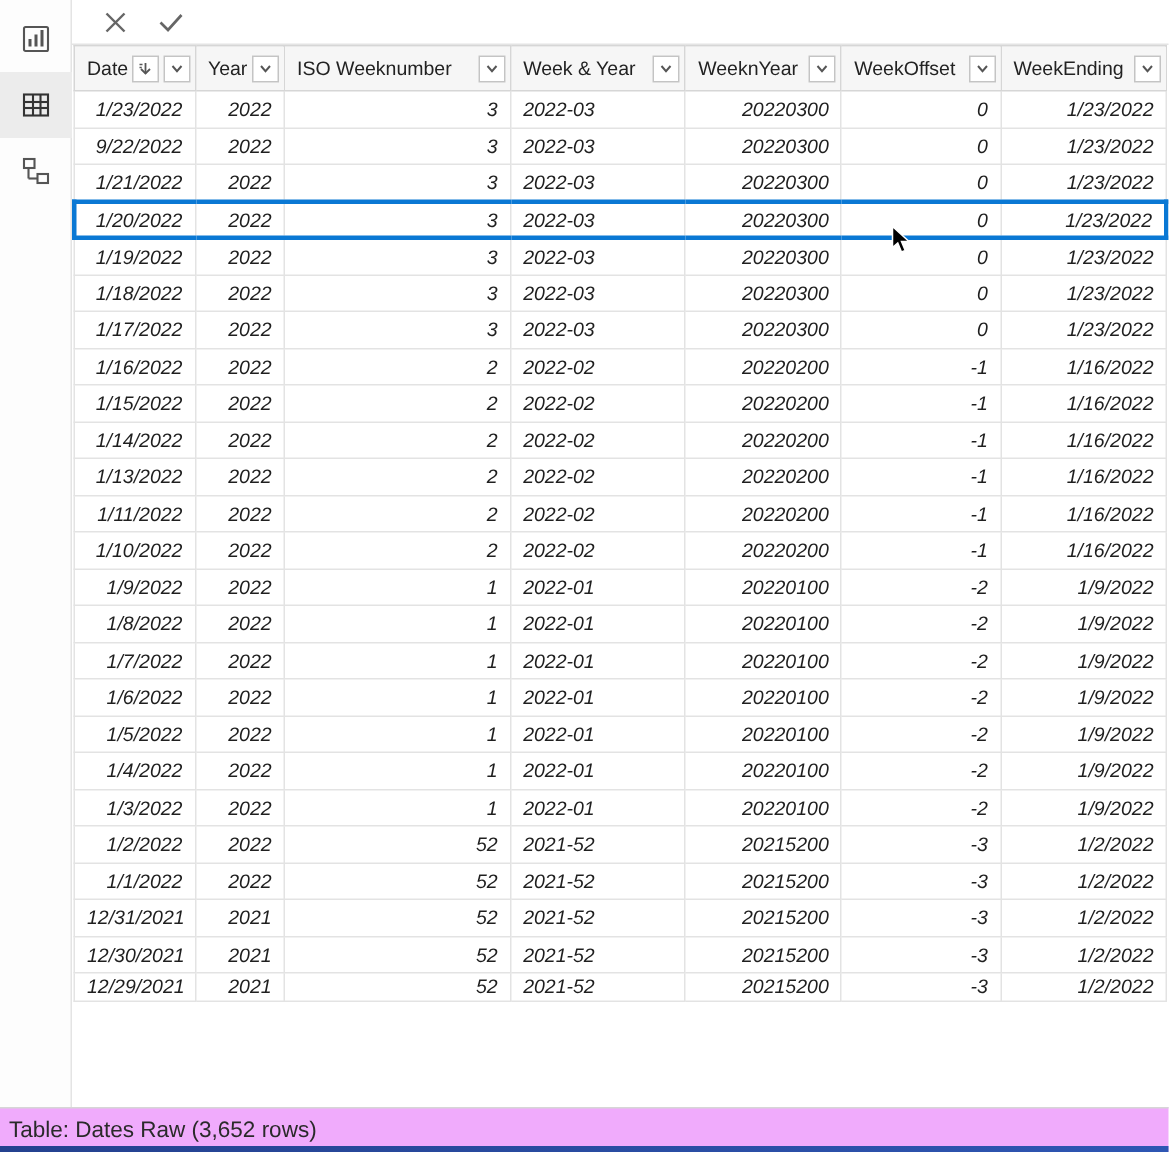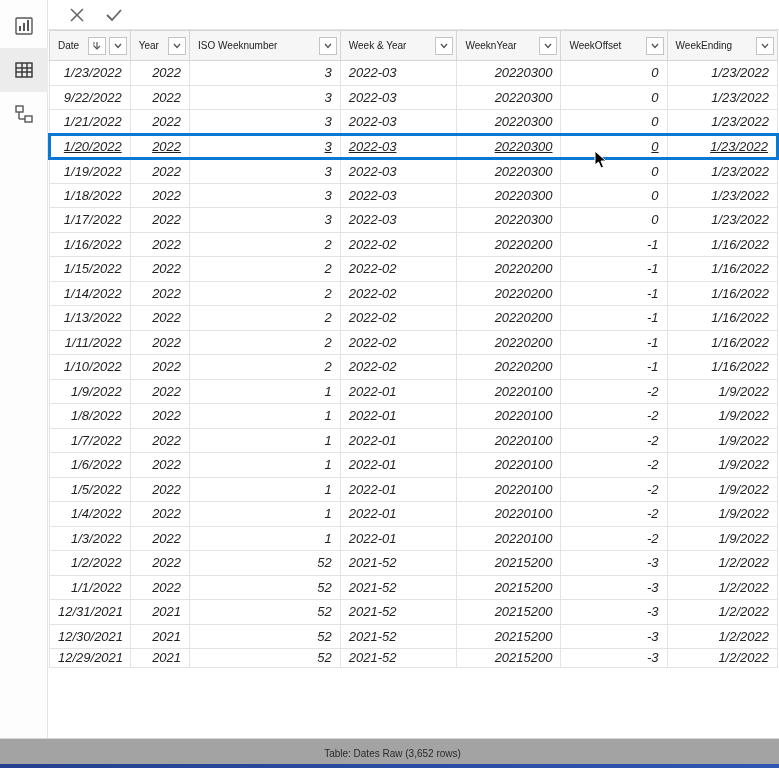--- a/index.html
+++ b/index.html
@@ -58,21 +58,21 @@
       border-collapse: collapse;
       width: 100%;
       table-layout: fixed;
     }
     thead th {
       height: 30px;
       background: #f6f6f6;
       border: 1px solid #d6d6d6;
       font-weight: 400;
       color: #222;
-      font-size: 10px;
+      font-size: 13px;
       position: relative;
       padding-left: 8px;
       text-align: left;
       white-space: nowrap;
     }
     thead th .hdr-label { display:inline-block; }
     thead th .sort-btn, thead th .filter-btn {
       position: absolute;
       top: 50%;
       transform: translateY(-50%);
@@ -95,36 +95,34 @@
       font-style: italic;
       color: #1f1f1f;
       white-space: nowrap;
       overflow: hidden;
     }
     tbody td.num { text-align: right; }
     tbody td.txt { text-align: left; }
     tbody tr.highlight td {
       border-top: 3px solid #0a78d4;
       border-bottom: 3px solid #0a78d4;
-      text-decoration: underline;
     }
     tbody tr.highlight td:first-child { border-left: 3px solid #0a78d4; }
     tbody tr.highlight td:last-child { border-right: 3px solid #0a78d4; }
     .status-bar {
       position: absolute;
       left: 0; right: 0; bottom: 0;
       height: 30px;
-      background: #a3a3a3;
+      background: #f0abfc;
       border-top: 1px solid #d6d6d6;
       padding-left: 6px;
       display: flex;
       align-items: center;
-      font-size: 10px;
+      font-size: 15px;
       color: #2a2a2a;
-      justify-content: center;
     }
     tbody.last-partial tr:last-child td {
       height: 12px;
       overflow: hidden;
       vertical-align: top;
       line-height: 18px;
     }
     .cursor-arrow {
       position: absolute;
       pointer-events: none;

